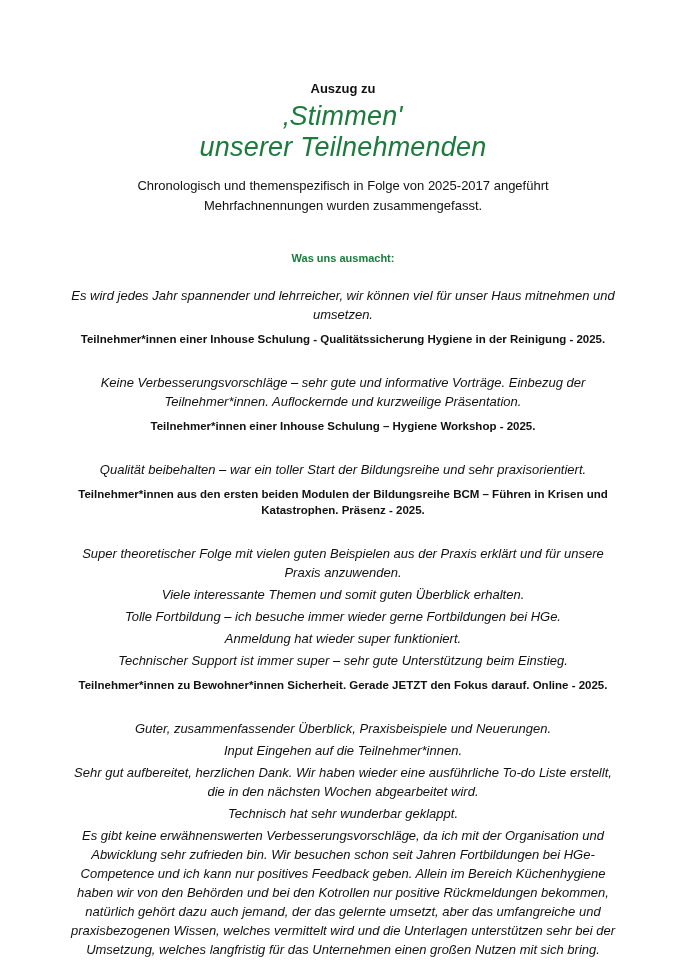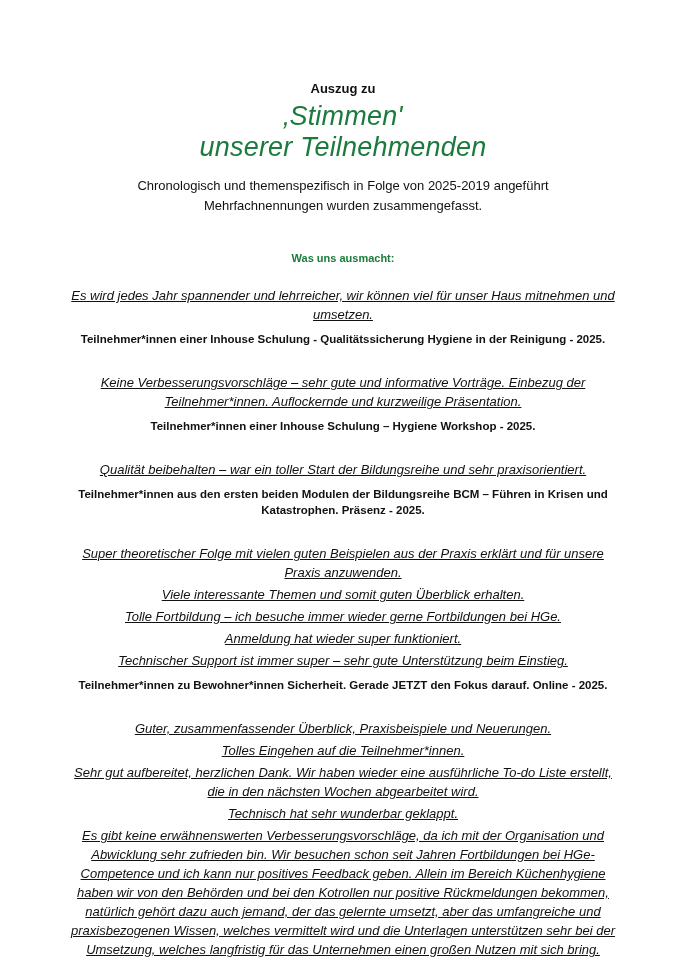--- a/index.html
+++ b/index.html
@@ -54,40 +54,39 @@
     margin: 36px 0 22px 0;
   }
   .group {
     margin-bottom: 26px;
   }
   .quote {
     font-size: 13px;
     font-style: italic;
     line-height: 19px;
     margin: 3px 0;
-    text-decoration: underline;
   }
   .attribution {
     font-size: 11.5px;
     font-weight: bold;
     line-height: 16px;
     margin: 7px 0 0 0;
   }
 </style>
 </head>
 <body>
 
 <div class="page">
   <div class="content">
 
     <header>
       <p class="kicker">Auszug zu</p>
       <h1 class="doc-title">‚Stimmen'</h1>
       <h1 class="doc-title">unserer Teilnehmenden</h1>
-      <p class="subtitle">Chronologisch und themenspezifisch in Folge von 2025-2019 angeführt Mehrfachnennungen wurden zusammengefasst.</p>
+      <p class="subtitle">Chronologisch und themenspezifisch in Folge von 2025-2017 angeführt Mehrfachnennungen wurden zusammengefasst.</p>
     </header>
 
     <h2 class="section-heading">Was uns ausmacht:</h2>
 
     <div>
         <div class="group">
           <p class="quote">Es wird jedes Jahr spannender und lehrreicher, wir können viel für unser Haus mitnehmen und umsetzen.</p>
           <p class="attribution">Teilnehmer*innen einer Inhouse Schulung - Qualitätssicherung Hygiene in der Reinigung - 2025.</p>
         </div>
         <div class="group">
@@ -101,21 +100,21 @@
         <div class="group">
           <p class="quote">Super theoretischer Folge mit vielen guten Beispielen aus der Praxis erklärt und für unsere Praxis anzuwenden.</p>
           <p class="quote">Viele interessante Themen und somit guten Überblick erhalten.</p>
           <p class="quote">Tolle Fortbildung – ich besuche immer wieder gerne Fortbildungen bei HGe.</p>
           <p class="quote">Anmeldung hat wieder super funktioniert.</p>
           <p class="quote">Technischer Support ist immer super – sehr gute Unterstützung beim Einstieg.</p>
           <p class="attribution">Teilnehmer*innen zu Bewohner*innen Sicherheit. Gerade JETZT den Fokus darauf. Online - 2025.</p>
         </div>
         <div class="group">
           <p class="quote">Guter, zusammenfassender Überblick, Praxisbeispiele und Neuerungen.</p>
-          <p class="quote">Tolles Eingehen auf die Teilnehmer*innen.</p>
+          <p class="quote">Input Eingehen auf die Teilnehmer*innen.</p>
           <p class="quote">Sehr gut aufbereitet, herzlichen Dank. Wir haben wieder eine ausführliche To-do Liste erstellt, die in den nächsten Wochen abgearbeitet wird.</p>
           <p class="quote">Technisch hat sehr wunderbar geklappt.</p>
           <p class="quote">Es gibt keine erwähnenswerten Verbesserungsvorschläge, da ich mit der Organisation und Abwicklung sehr zufrieden bin. Wir besuchen schon seit Jahren Fortbildungen bei HGe-Competence und ich kann nur positives Feedback geben. Allein im Bereich Küchenhygiene haben wir von den Behörden und bei den Kotrollen nur positive Rückmeldungen bekommen, natürlich gehört dazu auch jemand, der das gelernte umsetzt, aber das umfangreiche und praxisbezogenen Wissen, welches vermittelt wird und die Unterlagen unterstützen sehr bei der Umsetzung, welches langfristig für das Unternehmen einen großen Nutzen mit sich bring.</p>
         </div>
       </div>
 
   </div>
 </div>
 
 </body></html>

